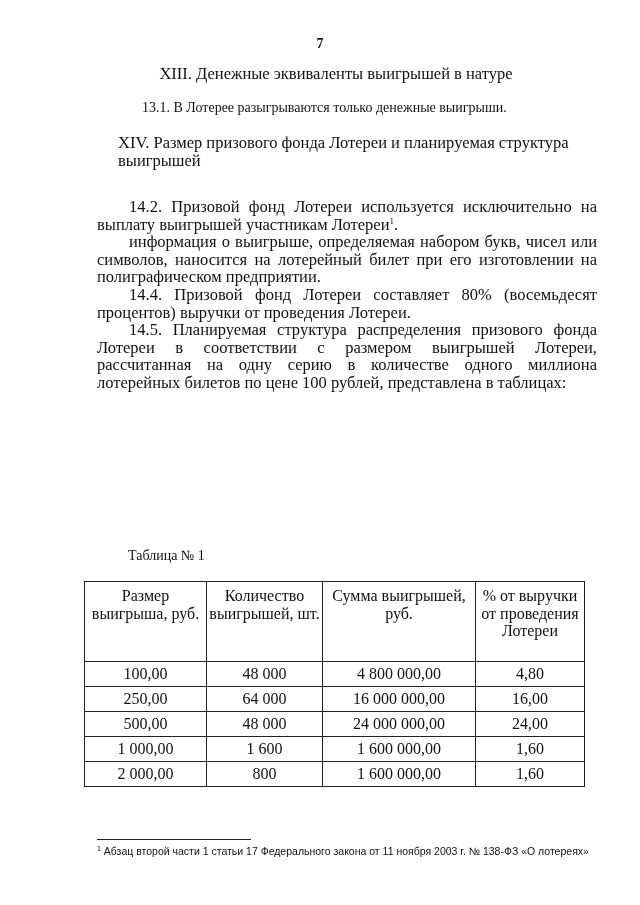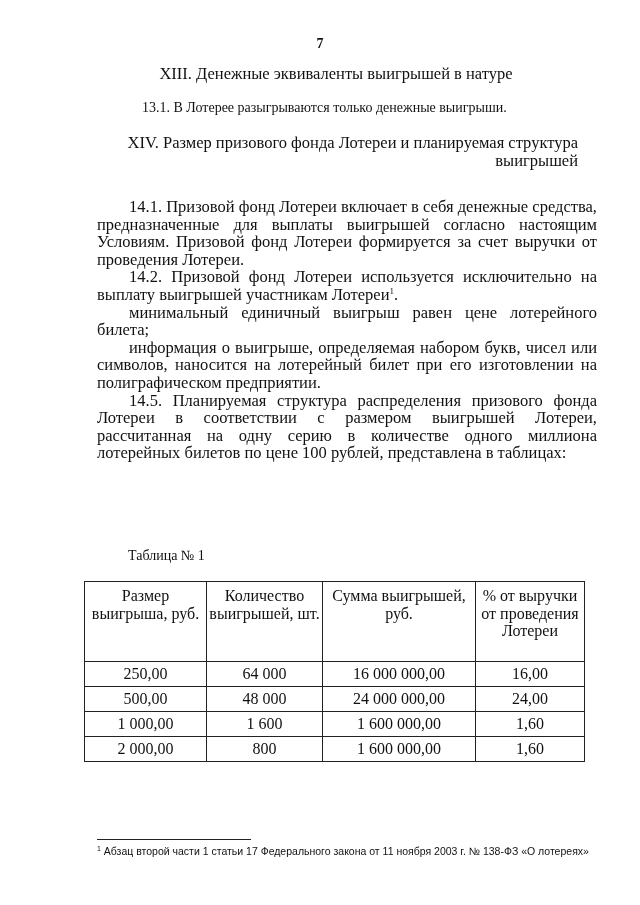--- a/index.html
+++ b/index.html
@@ -2,21 +2,21 @@
 <html><head>
 <meta charset="utf-8">
 <style>
   html, body { margin: 0; padding: 0; background: #ffffff; }
   body { width: 640px; height: 905px; position: relative; overflow: hidden;
          font-family: "Liberation Serif", serif; color: #111; }
   .abs { position: absolute; }
   .pagenum { left: 0; width: 640px; top: 36px; text-align: center; font-size: 14px; font-weight: bold; }
   .h13 { left: 0; width: 640px; padding-left: 32px; box-sizing: border-box; top: 64px; text-align: center; font-size: 16.5px; }
   .p131 { left: 142px; top: 100px; font-size: 14px; }
-  .h14 { left: 118px; width: 460px; top: 134px; text-align: right; font-size: 16.5px; line-height: 18px; }
+  .h14 { left: 118px; width: 460px; top: 134px; text-align: left; font-size: 16.5px; line-height: 18px; }
   .body { left: 97px; width: 500px; top: 198px; font-size: 16.5px; line-height: 17.6px; text-align: justify; }
   .body p { margin: 0; }
   .body .ind { text-indent: 32px; }
   sup { font-size: 9px; line-height: 0; }
   .tcap { left: 128px; top: 548px; font-size: 14px; }
   table.prize { position: absolute; left: 84px; top: 581px; border-collapse: collapse; font-size: 16px; }
   table.prize th, table.prize td { border: 1.5px solid #222; text-align: center; padding: 0; font-weight: normal; }
   table.prize th { vertical-align: top; padding-top: 5px; line-height: 17.5px; height: 74px; }
   table.prize td { height: 24px; line-height: 24px; }
   .c1 { width: 121px; } .c2 { width: 115px; } .c3 { width: 152px; } .c4 { width: 108px; }
@@ -31,39 +31,44 @@
 
 <div class="abs h13">XIII. Денежные эквиваленты выигрышей в натуре</div>
 <div class="abs p131">13.1. В Лотерее разыгрываются только денежные выигрыши.</div>
 
 <div class="abs h14">
   <div>XIV. Размер призового фонда Лотереи и планируемая структура</div>
   <div>выигрышей</div>
 </div>
 
 <div class="abs body">
-  <p class="ind">14.1. Призовой фонд Лотереи включает в себя денежные средства, предназначенные для выплаты выигрышей согласно настоящим Условиям. Призовой фонд Лотереи формируется за счет выручки от проведения Лотереи.</p>
   <p class="ind"><span>14.2. Призовой фонд Лотереи используется исключительно на выплату выигрышей участникам Лотереи</span><sup>1</sup><span>.</span></p>
-  <p class="ind">минимальный единичный выигрыш равен цене лотерейного билета;</p>
   <p class="ind">информация о выигрыше, определяемая набором букв, чисел или символов, наносится на лотерейный билет при его изготовлении на полиграфическом предприятии.</p>
+  <p class="ind">14.4. Призовой фонд Лотереи составляет 80% (восемьдесят процентов) выручки от проведения Лотереи.</p>
   <p class="ind">14.5. Планируемая структура распределения призового фонда Лотереи в соответствии с размером выигрышей Лотереи, рассчитанная на одну серию в количестве одного миллиона лотерейных билетов по цене 100 рублей, представлена в таблицах:</p>
 </div>
 
 <div class="abs tcap">Таблица № 1</div>
 
 <table class="prize">
   <thead>
     <tr>
       <th class="c1">Размер выигрыша, руб.</th>
       <th class="c2">Количество выигрышей, шт.</th>
       <th class="c3">Сумма выигрышей, руб.</th>
       <th class="c4">% от выручки от проведения Лотереи</th>
     </tr>
   </thead>
   <tbody>
+    <tr>
+      <td>100,00</td>
+      <td>48 000</td>
+      <td>4 800 000,00</td>
+      <td>4,80</td>
+    </tr>
     <tr>
       <td>250,00</td>
       <td>64 000</td>
       <td>16 000 000,00</td>
       <td>16,00</td>
     </tr>
     <tr>
       <td>500,00</td>
       <td>48 000</td>
       <td>24 000 000,00</td>

